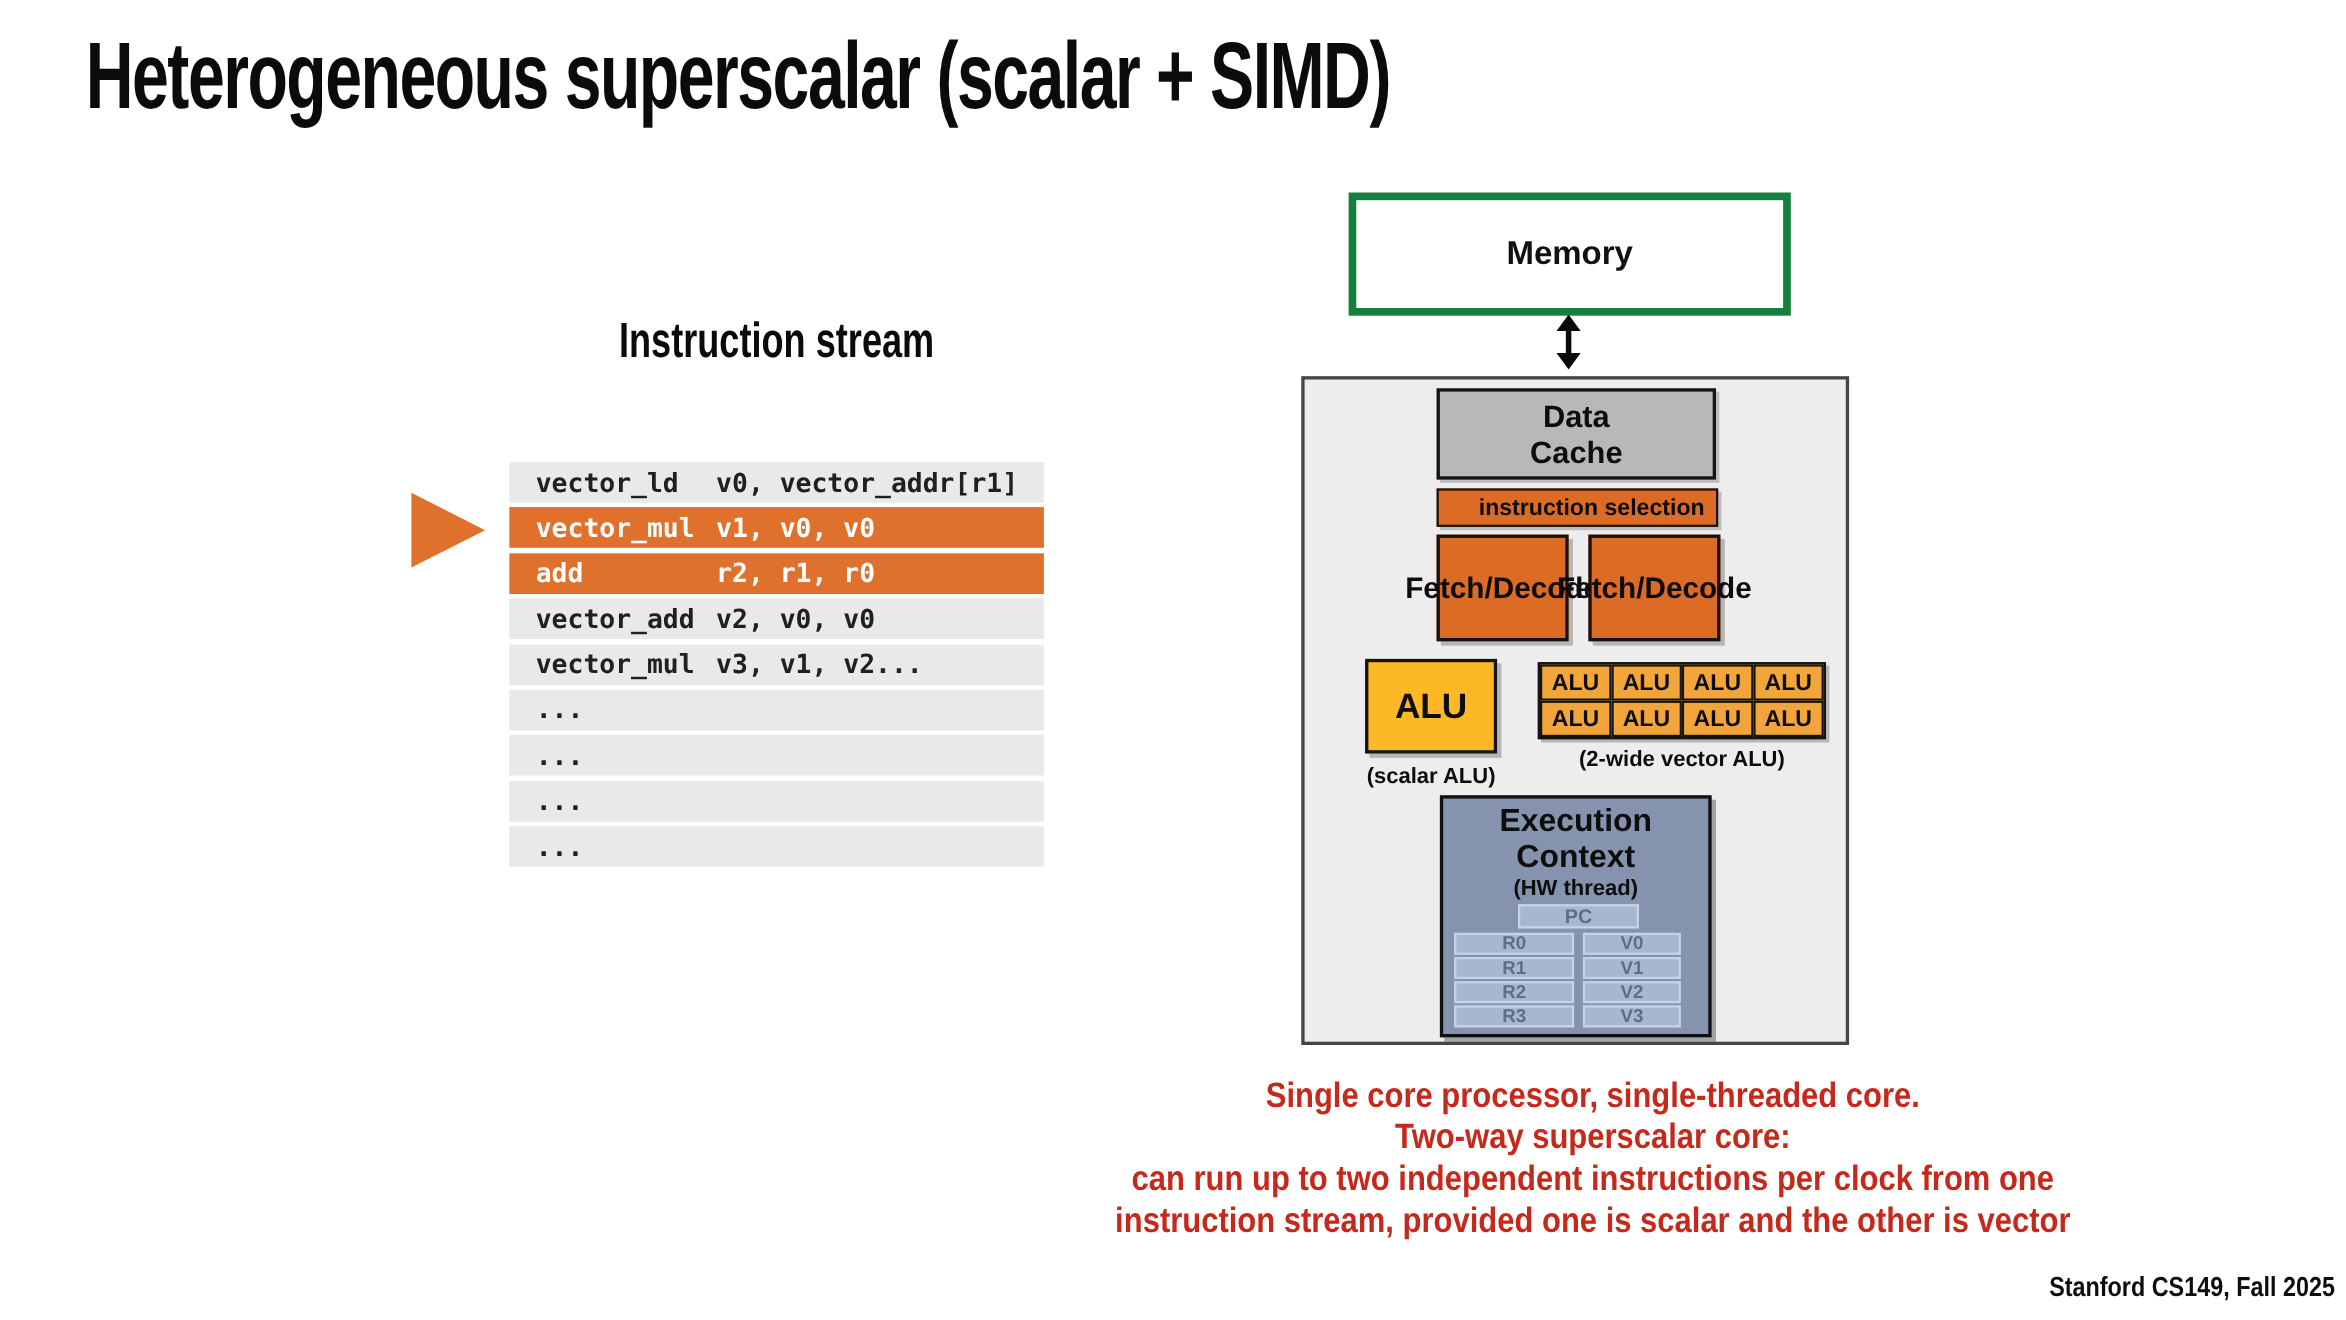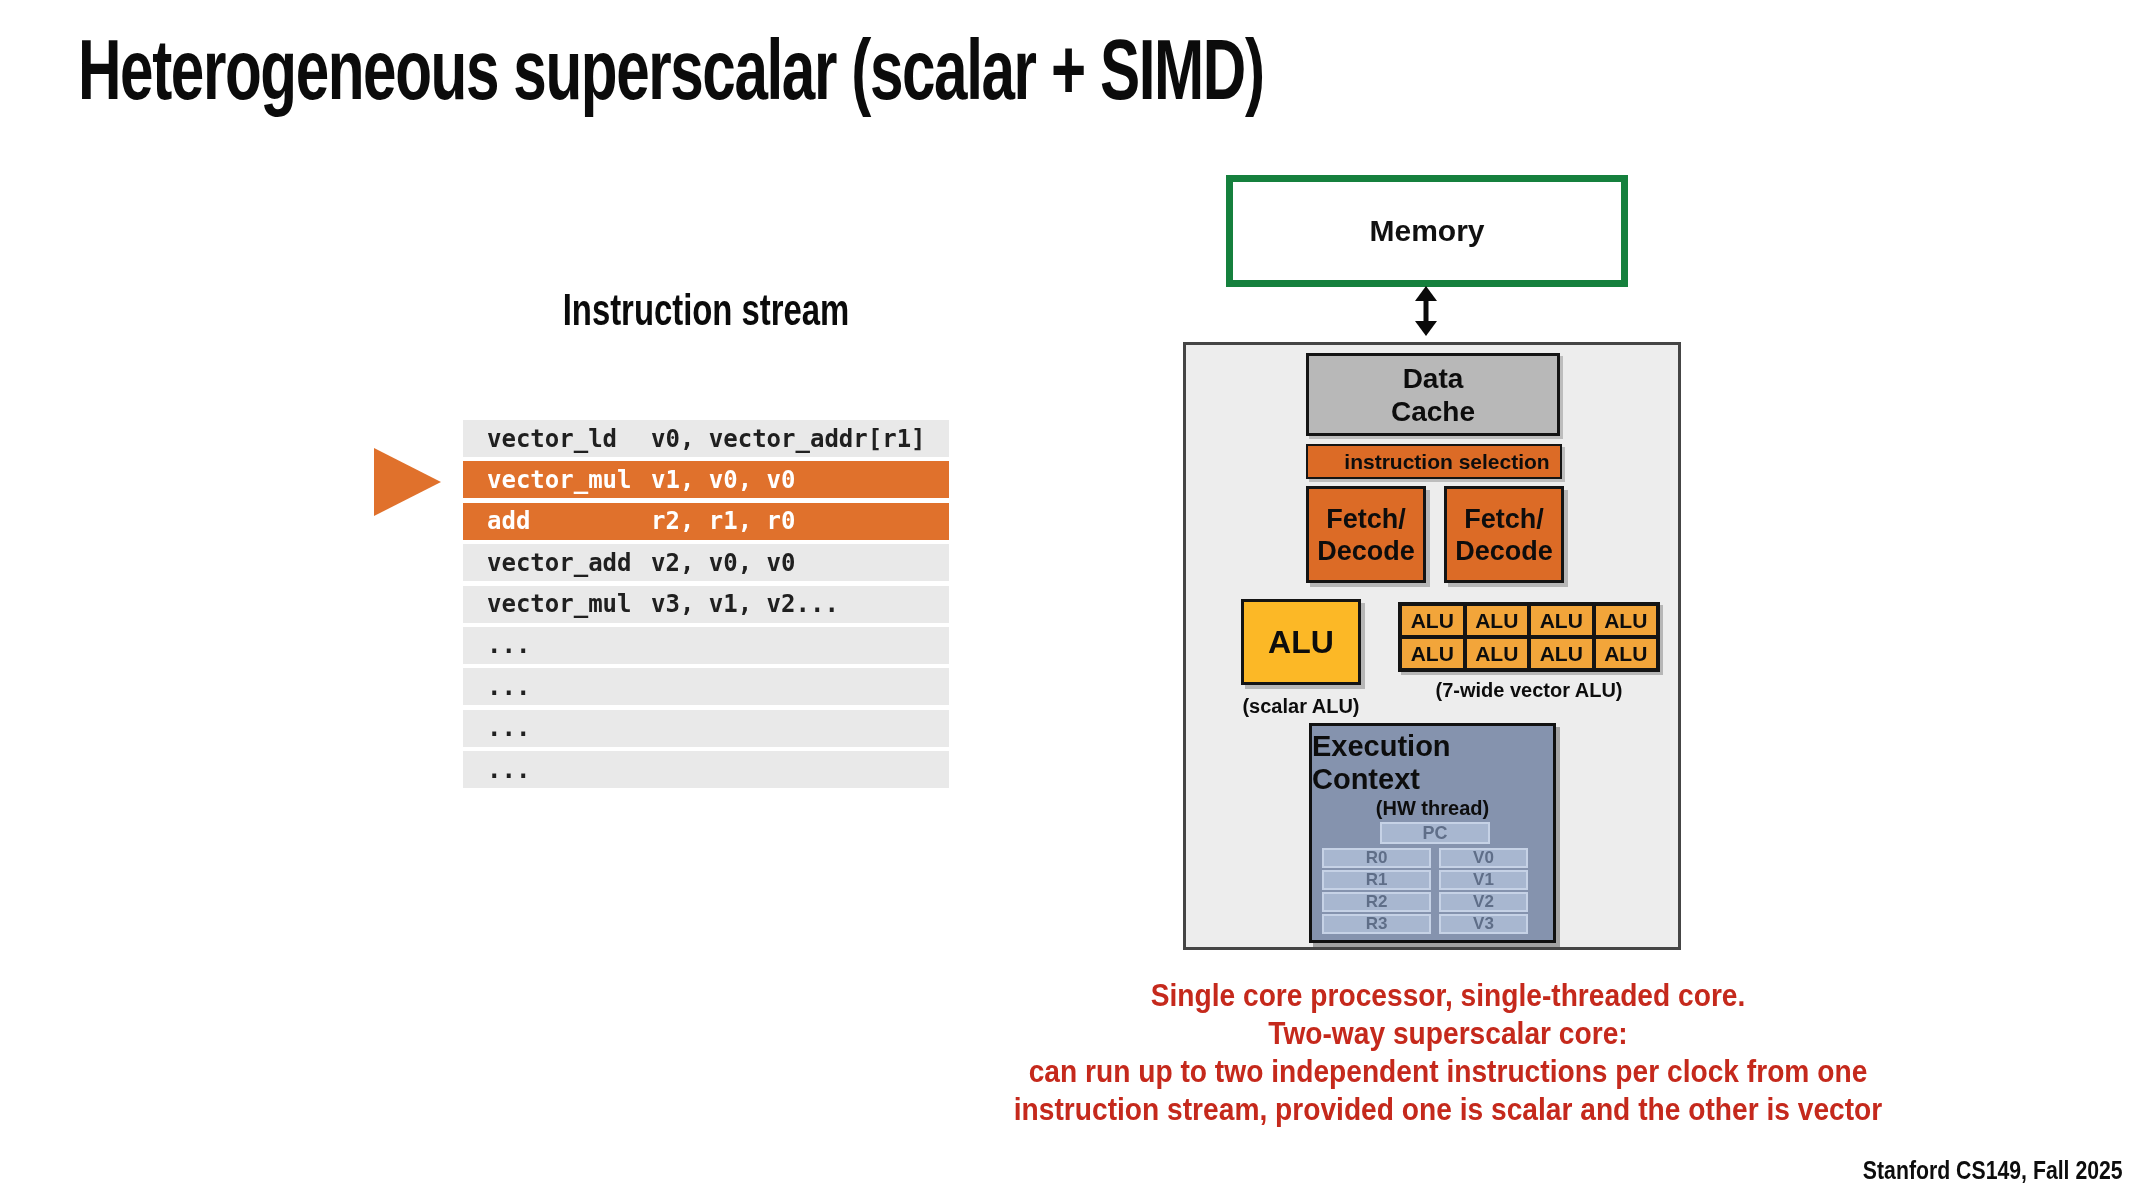--- a/index.html
+++ b/index.html
@@ -64,21 +64,21 @@
     left:120px; top:99px; width:256px; height:35px;
     background:var(--diagram-orange); border:2px solid #141414;
     display:flex; align-items:center; justify-content:center;
     font-size:21px; font-weight:bold; color:#0d0d0d;
     box-shadow:3px 3px 0 rgba(100,100,100,.35);
     padding-left:26px;
   }
   .fd {
     top:141px; width:120px; height:97px;
     background:var(--diagram-orange); border:3px solid #141414;
-    display:flex; flex-direction:column; align-items:center; justify-content:center;
+    display:flex; flex-direction:row; align-items:center; justify-content:center;
     font-size:27px; font-weight:bold; line-height:32px; color:#0d0d0d;
     box-shadow:4px 4px 0 rgba(100,100,100,.4);
   }
   .fd1 { left:120px; } .fd2 { left:258px; }
 
   .salu {
     left:55px; top:254px; width:120px; height:86px;
     background:var(--scalar-alu-yellow); border:3px solid #141414;
     display:flex; align-items:center; justify-content:center;
     font-size:32px; font-weight:bold; color:#0d0d0d;
@@ -99,21 +99,21 @@
   }
   .valu-cap { left:182px; top:334px; width:322px; text-align:center;
     font-size:20px; font-weight:bold; color:#0d0d0d; }
 
   .ec {
     left:123px; top:378px; width:247px; height:220px;
     background:var(--execution-context-blue); border:3px solid #111;
     box-shadow:4px 4px 0 rgba(90,90,90,.5);
   }
   .ec > div { position:absolute; }
-  .ec-t1, .ec-t2 { left:0; width:100%; text-align:left;
+  .ec-t1, .ec-t2 { left:0; width:100%; text-align:center;
     font-size:29px; font-weight:bold; color:#0d0d0d; }
   .ec-t1 { top:4px; } .ec-t2 { top:37px; }
   .ec-sub { left:0; top:71px; width:100%; text-align:center;
     font-size:20px; font-weight:bold; color:#0d0d0d; }
   .pc {
     left:68px; top:96px; width:110px; height:22px;
     background:var(--register-box-blue); border:2px solid var(--register-border-blue);
     display:flex; align-items:center; justify-content:center;
     font-size:18px; font-weight:bold; color:var(--register-text-blue);
   }
@@ -196,21 +196,21 @@
     <div class="valu">
       <div class="valu-cell">ALU</div>
       <div class="valu-cell">ALU</div>
       <div class="valu-cell">ALU</div>
       <div class="valu-cell">ALU</div>
       <div class="valu-cell">ALU</div>
       <div class="valu-cell">ALU</div>
       <div class="valu-cell">ALU</div>
       <div class="valu-cell">ALU</div>
     </div>
-    <div class="valu-cap">(7-wide vector ALU)</div>
+    <div class="valu-cap">(2-wide vector ALU)</div>
 
     <div class="ec">
       <div class="ec-t1">Execution</div>
       <div class="ec-t2">Context</div>
       <div class="ec-sub">(HW thread)</div>
       <div class="pc">PC</div>
       <div class="regcol regcol-l">
         <div class="reg">R0</div>
         <div class="reg">R1</div>
         <div class="reg">R2</div>

